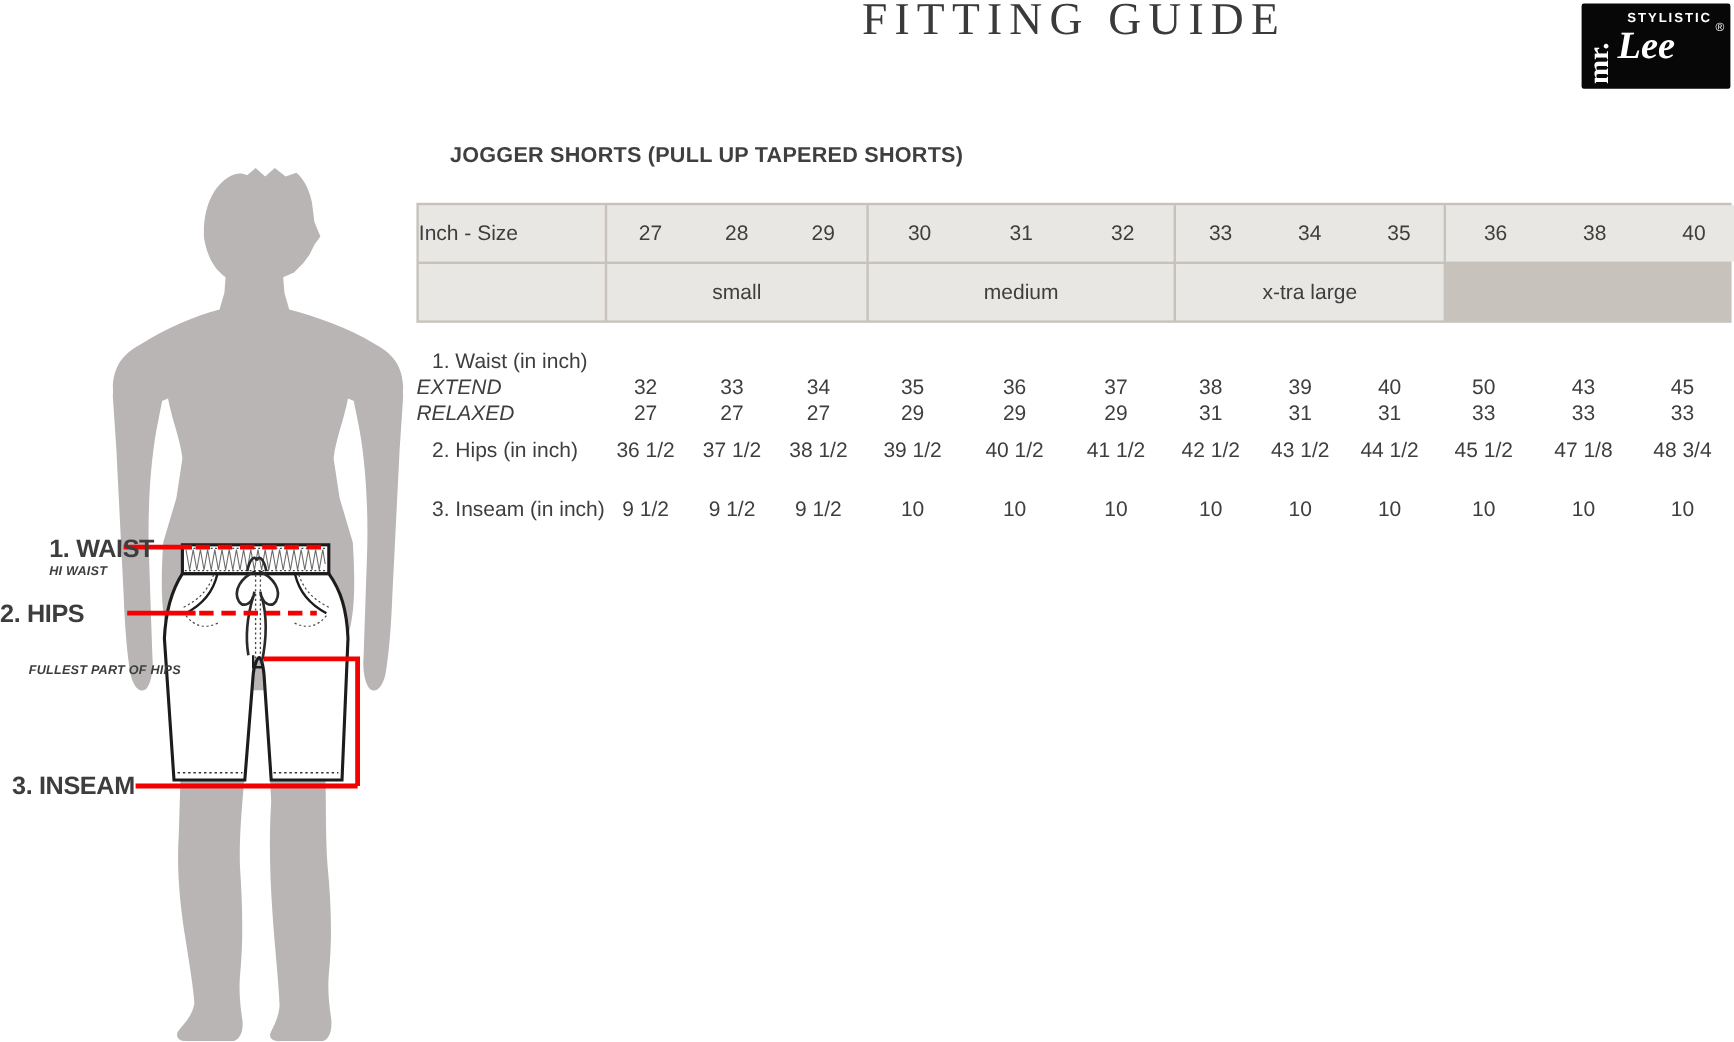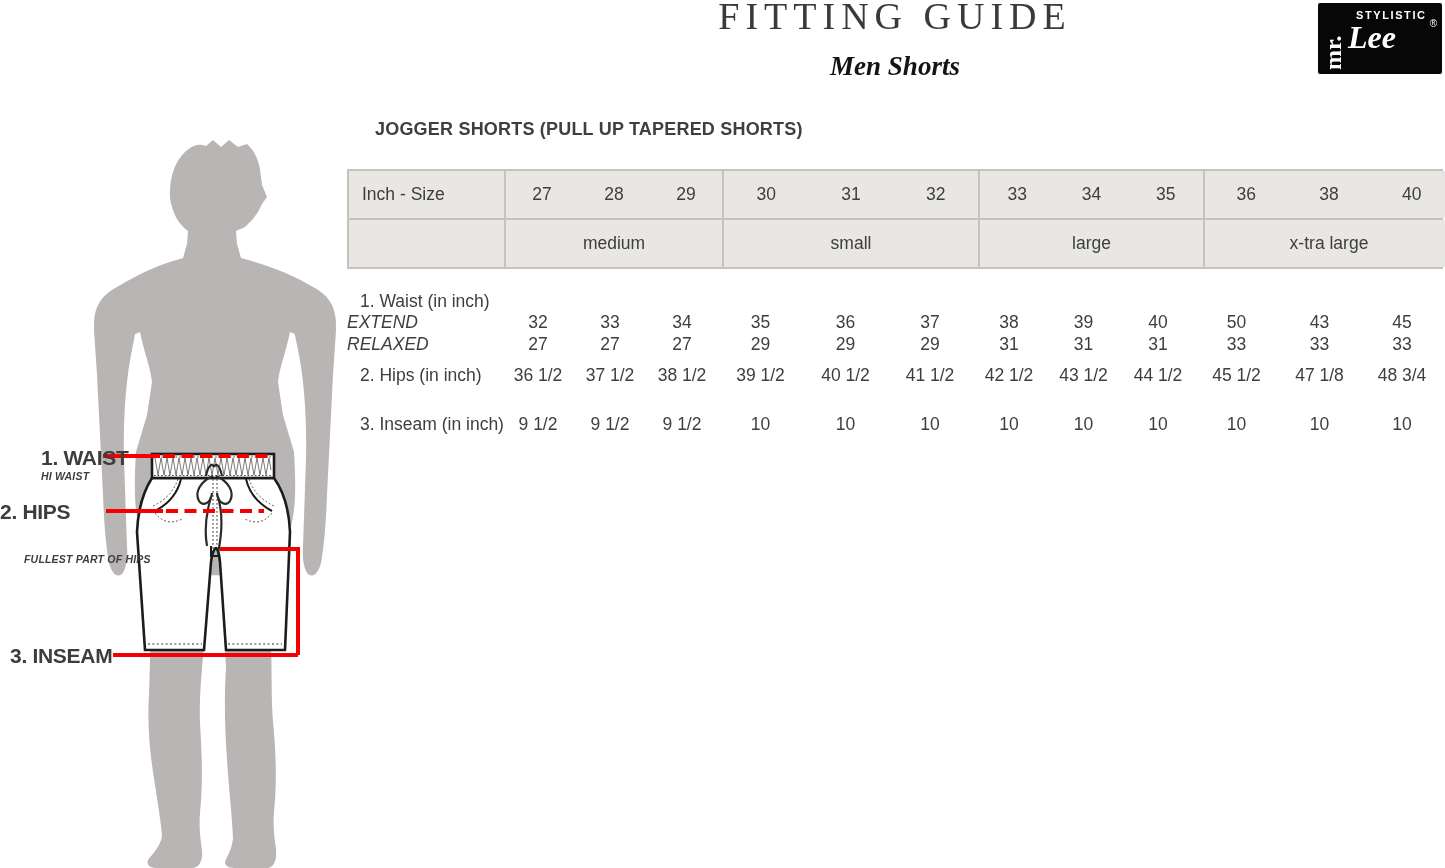--- a/index.html
+++ b/index.html
@@ -50,21 +50,21 @@
   #lbl-inseam{left:10px;top:645px;}
   
   .chart{position:absolute;left:347px;top:120px;width:1096px;}
   .chart-title{margin:0 0 0 28px;font-size:18px;font-weight:bold;color:#3f3f3f;letter-spacing:0.2px;line-height:19px;}
   .grid-head{
     position:absolute;left:0;top:49px;width:1096px;
     display:grid;grid-template-columns:155px 216px 254px 223px 248px;
     grid-auto-rows:47px;gap:2px;padding:2px;background:var(--cellline);
   }
   .hcell{background:var(--cellbg);display:flex;align-items:center;font-size:17.5px;}
-  .hcell.corner{padding-left:13px;}
+  .hcell.corner{}
   .gsizes{display:grid;grid-template-columns:repeat(3,1fr);width:100%;}
   .gsizes span{text-align:center;font-size:17.5px;}
   .gname{justify-content:center;font-size:17.5px;}
   .vrow{
     position:absolute;left:0;width:1096px;height:22px;
     display:grid;grid-template-columns:155px 72px 72px 72px 85px 85px 84px 74px 75px 74px 83px 83px 82px;
     align-items:center;font-size:17.5px;
   }
   .vrow .rlab{padding-left:13px;white-space:nowrap;}
   .vrow .rlab.right{text-align:left;padding-left:0;padding-right:2px;font-style:italic;}
@@ -74,21 +74,20 @@
   #row-extend{top:191px;}
   #row-relaxed{top:213px;}
   #row-hips{top:244px;}
   #row-inseam{top:293px;}
 </style>
 </head>
 <body>
 
 <div class="hdr">
   <h1 class="hdr-title">FITTING GUIDE</h1>
-  <h2 class="hdr-sub">Men Shorts</h2>
 </div>
 
 <div class="logo">
   <span class="logo-mr">mr.</span>
   <span class="logo-sty">STYLISTIC</span>
   <span class="logo-lee">Lee</span>
   <span class="logo-reg">®</span>
 </div>
 
 <svg class="fig-svg" width="350" height="868" viewBox="0 0 350 868">
@@ -274,23 +273,22 @@
     </div>
     <div class="hcell">
       <div class="gsizes">
         <span>36</span>
         <span>38</span>
         <span>40</span>
       </div>
     </div>
 
     <div class="hcell"></div>
+    <div class="hcell gname">small</div>
     <div class="hcell gname">medium</div>
-    <div class="hcell gname">small</div>
-    <div class="hcell gname">large</div>
     <div class="hcell gname">x-tra large</div>
   </div>
 
   <div class="vrow" id="row-waist-label">
     <div class="rlab">1. Waist (in inch)</div>
   </div>
   <div class="vrow" id="row-extend">
     <div class="rlab right">EXTEND</div>
     <div class="vals"><span class="vcell">32</span><span class="vcell">33</span><span class="vcell">34</span><span class="vcell">35</span><span class="vcell">36</span><span class="vcell">37</span><span class="vcell">38</span><span class="vcell">39</span><span class="vcell">40</span><span class="vcell">50</span><span class="vcell">43</span><span class="vcell">45</span></div>
   </div>

